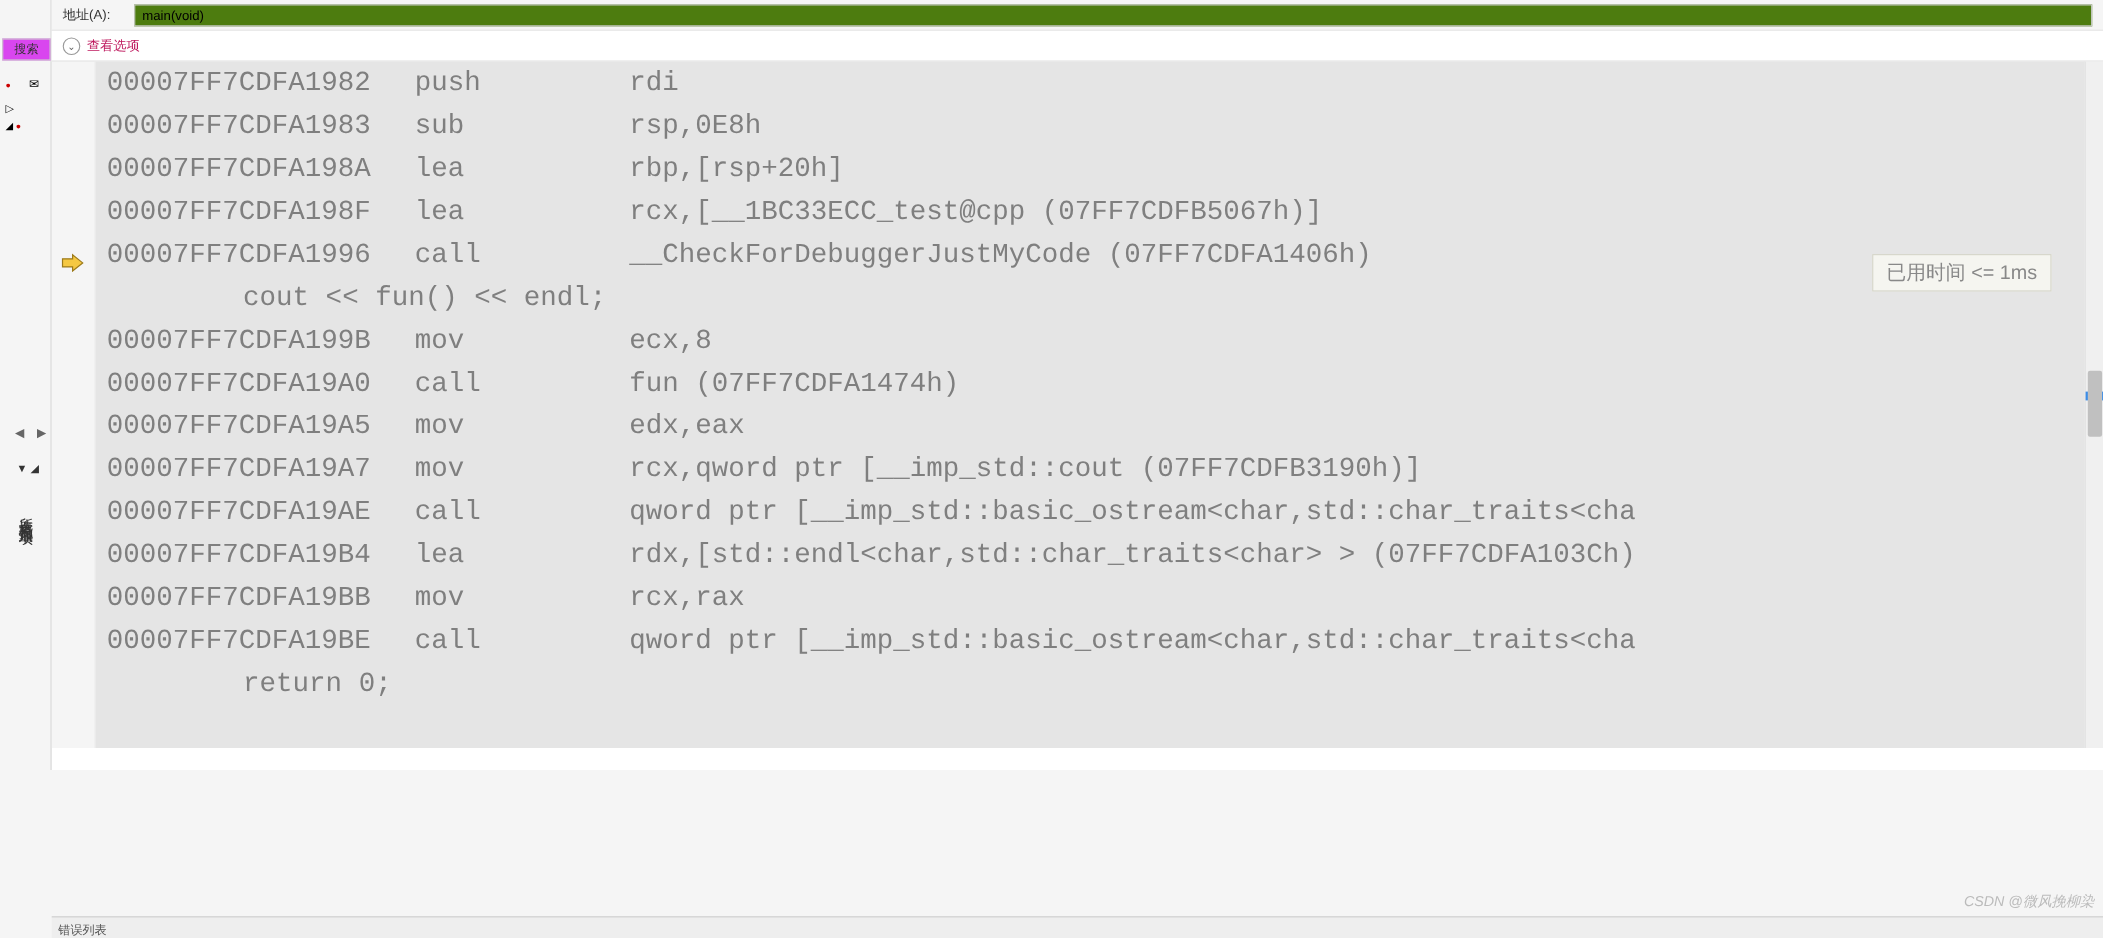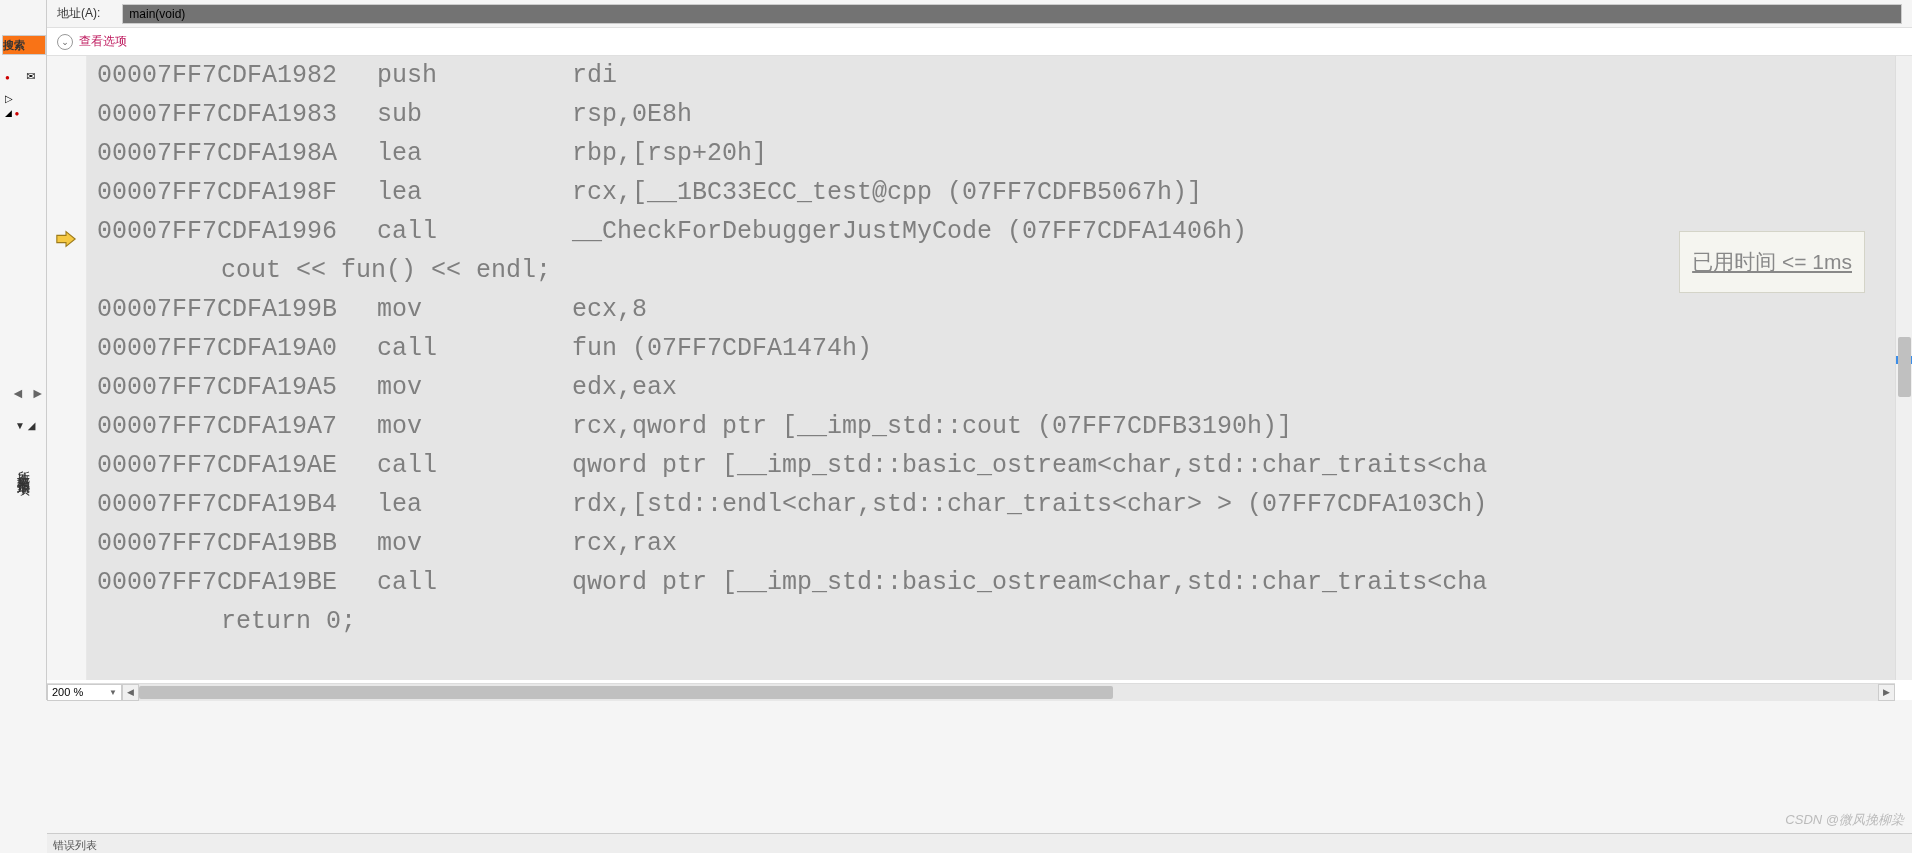--- a/index.html
+++ b/index.html
@@ -20,26 +20,26 @@
       height: 700px;
       background: #f5f5f5;
       border-right: 1px solid #ccc;
     }
     .search-tab {
       position: absolute;
       left: 2px;
       top: 35px;
       width: 44px;
       height: 20px;
-      background: #f97316;
+      background: #d946ef;
       border: 1px solid #ccc;
+      text-align: center;
       line-height: 18px;
       font-size: 11px;
       color: #333;
-      font-weight: bold;
     }
     .toolbar-icons {
       position: absolute;
       left: 5px;
       top: 68px;
       width: 40px;
     }
     .icon-item {
       width: 18px;
       height: 16px;
@@ -92,21 +92,21 @@
       font-size: 12px;
       color: #333;
       margin-right: 22px;
     }
     .address-input {
       flex: 1;
       height: 20px;
       border: 1px solid #ccc;
       padding: 0 6px;
       font-size: 12px;
-      background: #737373;
+      background: #4d7c0f;
     }
     .options-row {
       height: 28px;
       display: flex;
       align-items: center;
       padding: 0 10px;
       border-bottom: 1px solid #e0e0e0;
       background: #fff;
     }
     .expand-icon {
@@ -172,25 +172,24 @@
     .addr { width: 280px; color: #7f7f7f; }
     .mnem { width: 195px; color: #7f7f7f; }
     .oper { color: #7f7f7f; flex: 1; }
     .source-line { color: #7f7f7f; padding-left: 64px; }
     .perf-tip {
       position: absolute;
       right: 30px;
       top: 175px;
       background: #f5f5f0;
       border: 1px solid #d4d4c8;
-      padding: 16px 12px;
-      font-size: 21px;
+      padding: 4px 12px;
+      font-size: 18px;
       color: #888;
       font-family: 'Microsoft YaHei', sans-serif;
-      text-decoration: underline;
     }
     .h-scrollbar {
       position: absolute;
       left: 0;
       right: 17px;
       bottom: 0;
       height: 17px;
       background: #f0f0f0;
       border-top: 1px solid #ddd;
       display: flex;
@@ -321,30 +320,19 @@
     </div>
     <div class="code-content" id="code-lines"><div class="code-line"><span class="addr">00007FF7CDFA1982  </span><span class="mnem">push</span><span class="oper">rdi</span></div><div class="code-line"><span class="addr">00007FF7CDFA1983  </span><span class="mnem">sub</span><span class="oper">rsp,0E8h</span></div><div class="code-line"><span class="addr">00007FF7CDFA198A  </span><span class="mnem">lea</span><span class="oper">rbp,[rsp+20h]</span></div><div class="code-line"><span class="addr">00007FF7CDFA198F  </span><span class="mnem">lea</span><span class="oper">rcx,[__1BC33ECC_test@cpp (07FF7CDFB5067h)]</span></div><div class="code-line"><span class="addr">00007FF7CDFA1996  </span><span class="mnem">call</span><span class="oper">__CheckForDebuggerJustMyCode (07FF7CDFA1406h)</span></div><div class="code-line"><span class="source-line">    cout &lt;&lt; fun() &lt;&lt; endl;</span></div><div class="code-line"><span class="addr">00007FF7CDFA199B  </span><span class="mnem">mov</span><span class="oper">ecx,8</span></div><div class="code-line"><span class="addr">00007FF7CDFA19A0  </span><span class="mnem">call</span><span class="oper">fun (07FF7CDFA1474h)</span></div><div class="code-line"><span class="addr">00007FF7CDFA19A5  </span><span class="mnem">mov</span><span class="oper">edx,eax</span></div><div class="code-line"><span class="addr">00007FF7CDFA19A7  </span><span class="mnem">mov</span><span class="oper">rcx,qword ptr [__imp_std::cout (07FF7CDFB3190h)]</span></div><div class="code-line"><span class="addr">00007FF7CDFA19AE  </span><span class="mnem">call</span><span class="oper">qword ptr [__imp_std::basic_ostream&lt;char,std::char_traits&lt;cha</span></div><div class="code-line"><span class="addr">00007FF7CDFA19B4  </span><span class="mnem">lea</span><span class="oper">rdx,[std::endl&lt;char,std::char_traits&lt;char&gt; &gt; (07FF7CDFA103Ch)</span></div><div class="code-line"><span class="addr">00007FF7CDFA19BB  </span><span class="mnem">mov</span><span class="oper">rcx,rax</span></div><div class="code-line"><span class="addr">00007FF7CDFA19BE  </span><span class="mnem">call</span><span class="oper">qword ptr [__imp_std::basic_ostream&lt;char,std::char_traits&lt;cha</span></div><div class="code-line"><span class="source-line">    return 0;</span></div></div>
     <div class="perf-tip">已用时间 &lt;= 1ms</div>
   </div>
 
   <div class="v-scrollbar">
     <div class="v-mark-blue" style="top:48%;"></div>
     <div class="v-thumb"></div>
   </div>
 
-  <div class="h-scrollbar">
-    <div class="zoom-box">
-      <span>200 %</span>
-      <span class="zoom-dd">▼</span>
-    </div>
-    <div class="scroll-btn">◀</div>
-    <div class="scroll-track">
-      <div class="scroll-thumb"></div>
-    </div>
-    <div class="scroll-btn">▶</div>
-  </div>
 </div>
 
 <div class="bottom-tabs">
   <span>错误列表</span>
 </div>
 
 <div class="watermark">CSDN @微风挽柳染</div>
 
 </body></html>

